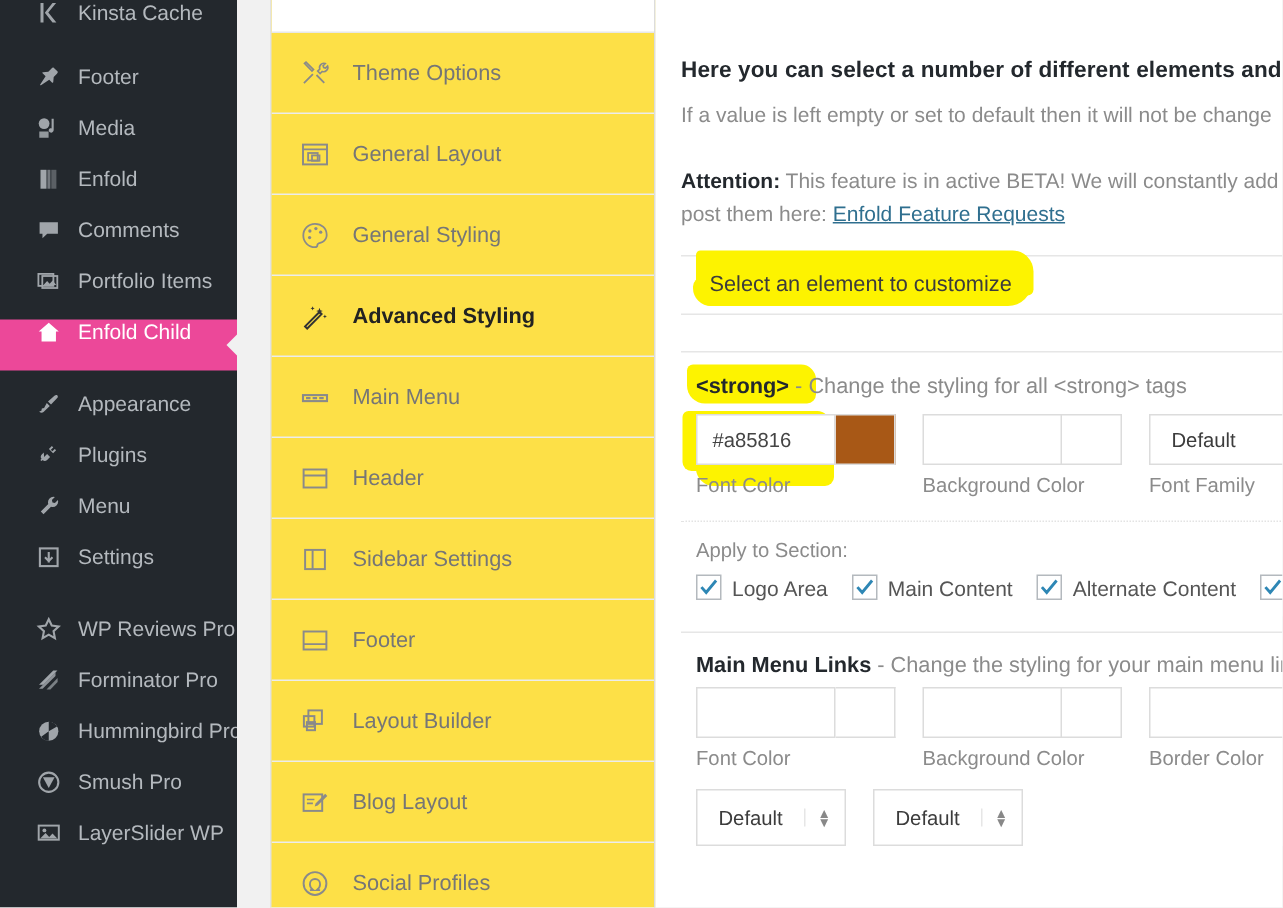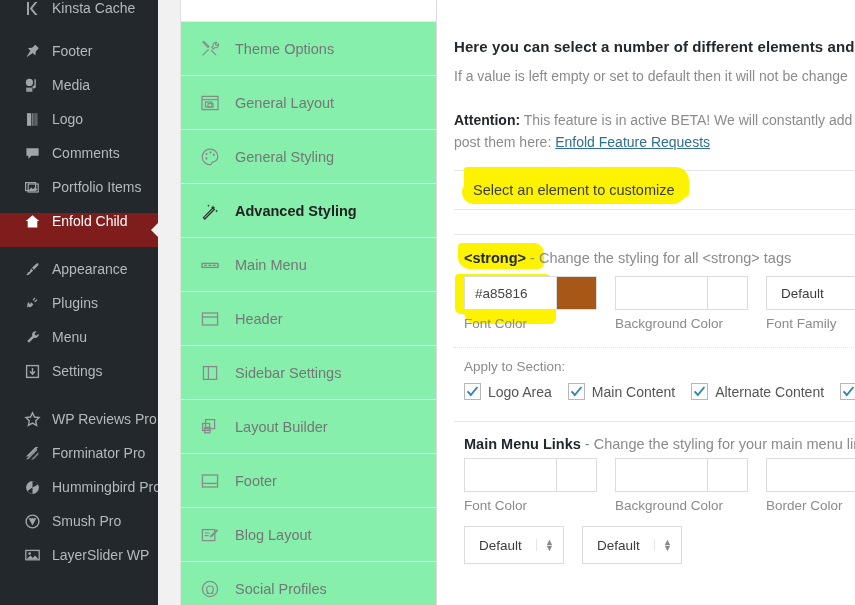--- a/index.html
+++ b/index.html
@@ -30,21 +30,21 @@
   .wp-item .wp-ico {
     width: 26px; min-width: 26px;
     display: flex; align-items: center; justify-content: flex-start;
     color: #a0a5aa;
     font-size: 15px;
     line-height: 1;
   }
   .wp-item .wp-ico svg { display: block; }
   .wp-item .wp-label { padding-left: 2px; }
   .wp-item.active {
-    background: #7f1d1d;
+    background: #ec4899;
     color: #fff;
     font-weight: 400;
   }
   .wp-item.active .wp-ico { color: #fff; }
   .wp-item.active .wp-arrow {
     position: absolute; right: -1px; top: 50%;
     transform: translateY(-50%);
     width: 0; height: 0;
     border-top: 8px solid transparent;
     border-bottom: 8px solid transparent;
@@ -53,21 +53,21 @@
   .wp-gap { height: 14px; }
   .wp-gap-sm { height: 9px; }
 
   
   .gutter { width: 22px; min-width: 22px; background: #f1f1f1; height: 605px; }
 
   
   .nav-panel {
     width: 257px; min-width: 257px;
     height: 605px;
-    background: #86efac;
+    background: #fde047;
     border-left: 1px solid #e2e2e2;
     border-right: 1px solid #dcdcdc;
     overflow: hidden;
     position: relative;
   }
   .nav-top-stub { height: 22px; background: #fff; border-bottom: 1px solid #e8e8e8; }
   .nav-row {
     display: flex; align-items: center;
     height: 54px;
     padding-left: 19px;
@@ -272,21 +272,21 @@
     </div>
 
     <div class="wp-item">
       <span class="wp-ico">
         <svg width="17" height="17" viewBox="0 0 17 17">
             <rect x="3" y="2.2" width="4" height="12.6" fill="currentColor"></rect>
             <rect x="7.6" y="2.2" width="2" height="12.6" fill="currentColor" opacity=".65"></rect>
             <rect x="10.2" y="2.2" width="3.4" height="12.6" fill="currentColor" opacity=".45"></rect>
           </svg>
       </span>
-      <span class="wp-label">Logo</span>
+      <span class="wp-label">Enfold</span>
     </div>
 
     <div class="wp-item">
       <span class="wp-ico">
         <svg width="17" height="17" viewBox="0 0 17 17">
             <path d="M2.4 3.2h12.2v7.6H7.5l-3.2 3v-3H2.4z" fill="currentColor"></path>
           </svg>
       </span>
       <span class="wp-label">Comments</span>
     </div>
@@ -487,36 +487,36 @@
             <rect x="3.4" y="3.6" width="13.2" height="12.8" fill="none" stroke="currentColor" stroke-width="1.3"></rect>
             <path d="M8.4 3.6v12.8" stroke="currentColor" stroke-width="1.3"></path>
           </svg>
       </span>
       <span>Sidebar Settings</span>
     </div>
 
     <div class="nav-row">
       <span class="nav-ico">
         <svg width="20" height="20" viewBox="0 0 20 20">
+            <rect x="2.4" y="4" width="15.2" height="12" fill="none" stroke="currentColor" stroke-width="1.3"></rect>
+            <path d="M2.4 12.4h15.2" stroke="currentColor" stroke-width="1.3"></path>
+          </svg>
+      </span>
+      <span>Footer</span>
+    </div>
+
+    <div class="nav-row">
+      <span class="nav-ico">
+        <svg width="20" height="20" viewBox="0 0 20 20">
             <rect x="5.6" y="2.6" width="9" height="9" fill="none" stroke="currentColor" stroke-width="1.3"></rect>
             <rect x="2.6" y="6.4" width="7" height="7" fill="none" stroke="currentColor" stroke-width="1.3"></rect>
             <rect x="4.6" y="10.4" width="5.4" height="5.4" fill="none" stroke="currentColor" stroke-width="1.3"></rect>
           </svg>
       </span>
       <span>Layout Builder</span>
-    </div>
-
-    <div class="nav-row">
-      <span class="nav-ico">
-        <svg width="20" height="20" viewBox="0 0 20 20">
-            <rect x="2.4" y="4" width="15.2" height="12" fill="none" stroke="currentColor" stroke-width="1.3"></rect>
-            <path d="M2.4 12.4h15.2" stroke="currentColor" stroke-width="1.3"></path>
-          </svg>
-      </span>
-      <span>Footer</span>
     </div>
 
     <div class="nav-row">
       <span class="nav-ico">
         <svg width="20" height="20" viewBox="0 0 20 20">
             <rect x="2.4" y="4.6" width="12.4" height="11" fill="none" stroke="currentColor" stroke-width="1.3"></rect>
             <path d="M4.6 8h5M4.6 10.6h4" stroke="currentColor" stroke-width="1.1"></path>
             <path d="M16.8 4.2l1.4 1.4-6.4 6.4-2 .6.6-2z" fill="currentColor"></path>
           </svg>
       </span>

